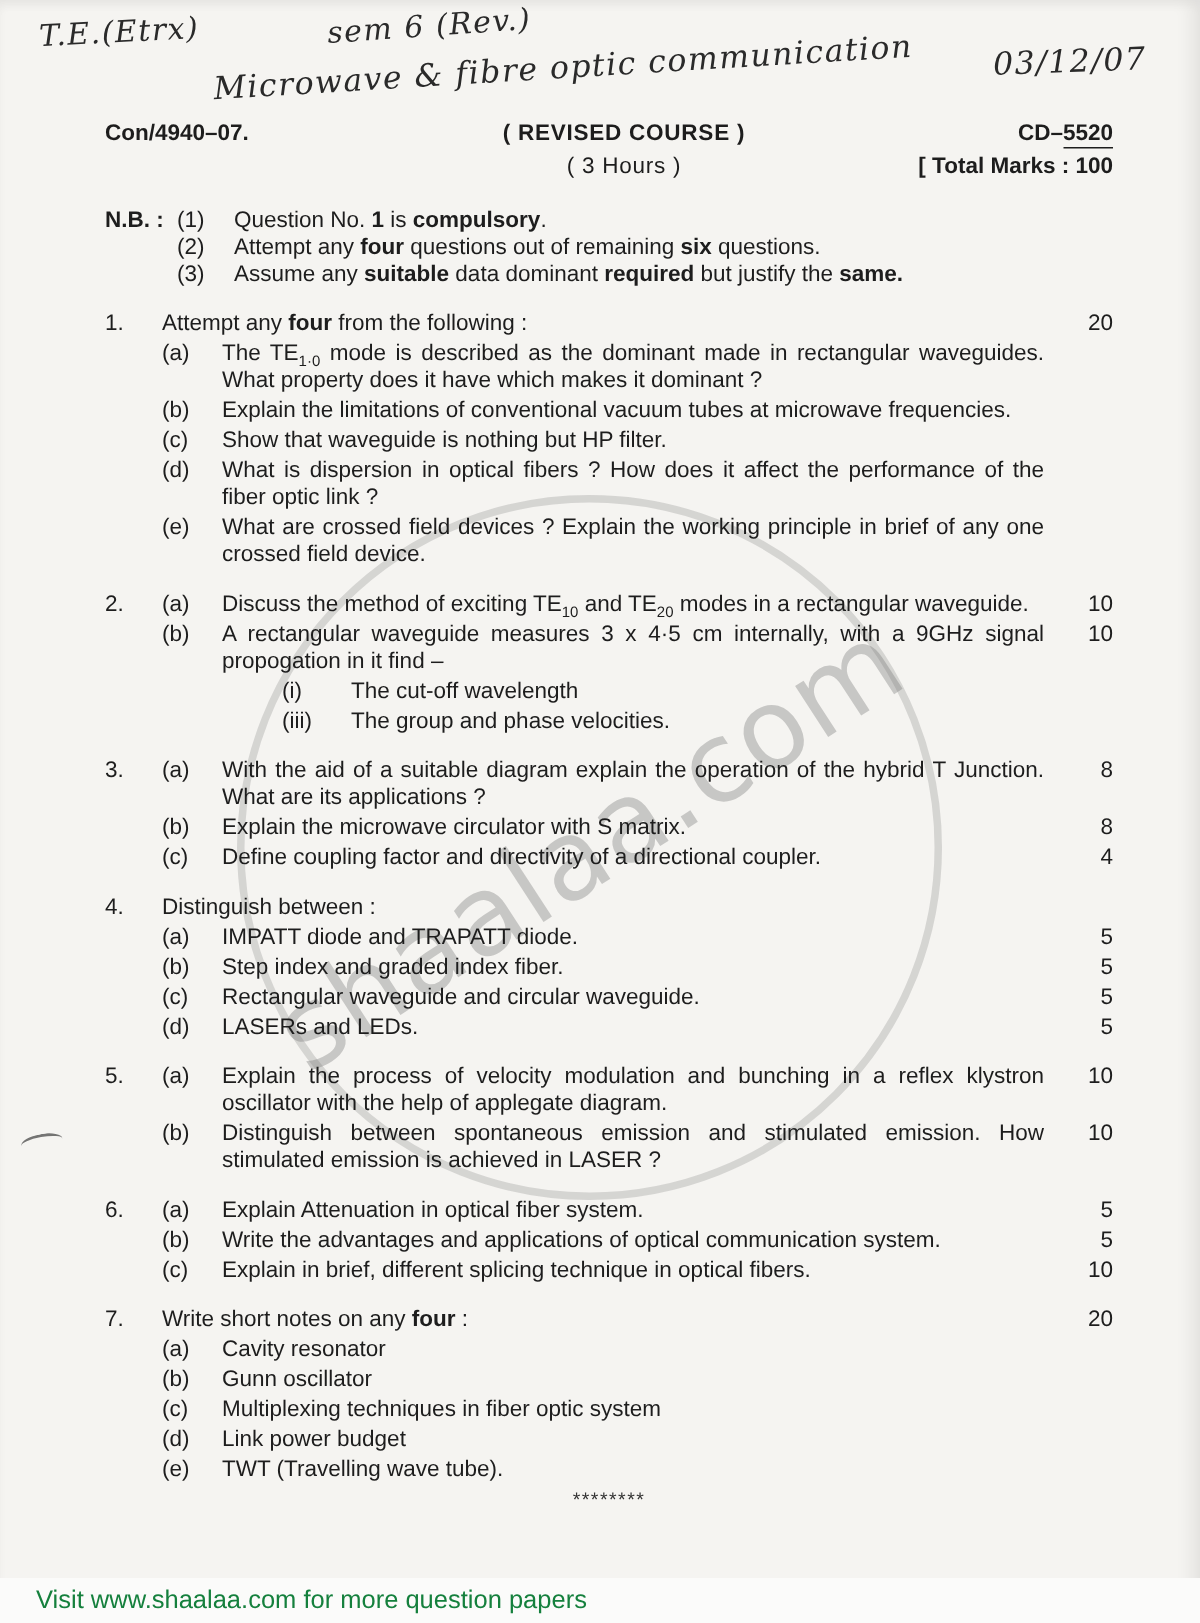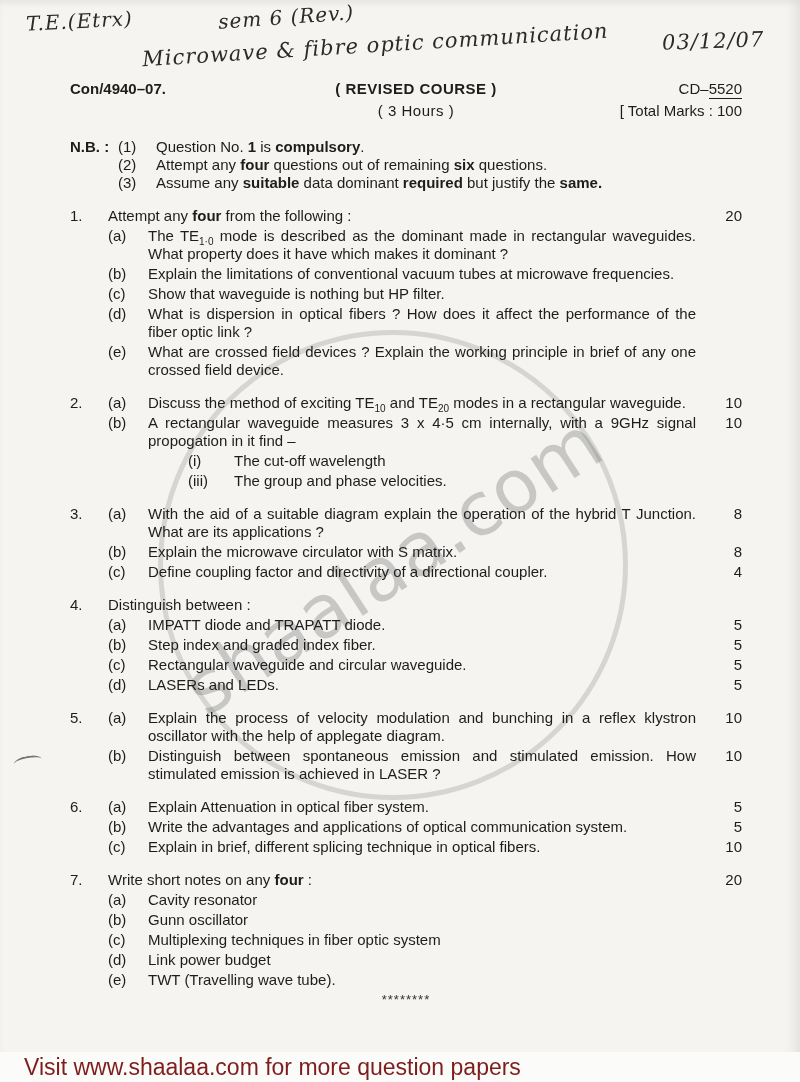--- a/index.html
+++ b/index.html
@@ -26,21 +26,21 @@
   }
   .hw1a{left:26px;top:12px;font-size:20px;transform:rotate(-3deg);}
   .hw1b{left:218px;top:8px;font-size:20px;transform:rotate(-4deg);}
   .hw2{left:142px;top:36px;font-size:21px;transform:rotate(-3.5deg);}
   .hwdate{left:662px;top:32px;font-size:21px;transform:rotate(-2deg);}
   
   .content{position:relative;z-index:2;padding:80px 58px 0 70px;}
   .hrow{display:flex;align-items:flex-end;}
   .hrow .hl{width:190px;font-weight:bold;}
   .hrow .hc{flex:1;text-align:center;font-weight:bold;letter-spacing:0.5px;}
-  .hrow .hr{width:170px;text-align:right;font-weight:normal;}
+  .hrow .hr{width:170px;text-align:right;font-weight:bold;}
   .hrow2{margin-top:4px;}
   .hrow2 .hc{font-weight:normal;}
   .u{border-bottom:1.6px solid #1d1d1d;padding-bottom:1px;}
   
   .nb{display:flex;margin-top:18px;}
   .nb-label{width:48px;font-weight:bold;flex:none;}
   .nb-items{flex:1;}
   .nb-row{display:flex;}
   .nb-num{width:38px;flex:none;}
   .nb-text{flex:1;}
@@ -55,21 +55,21 @@
   .sub{display:flex;padding-left:40px;margin-top:2px;}
   .rnum{width:46px;flex:none;}
   .rtxt{flex:1;}
   sub{font-size:10px;line-height:0;}
   
   .stars{text-align:center;margin-top:2px;letter-spacing:1px;font-size:13px;color:#333;}
   
   .footer{
     position:absolute;left:0;right:0;bottom:0;height:30px;background:#fbfbfa;z-index:4;
     display:flex;align-items:center;padding-left:24px;
-    font-size:23px;color:#7f1d1d;font-family:"Liberation Sans",sans-serif;
+    font-size:17px;color:#15803d;font-family:"Liberation Sans",sans-serif;
   }
   
   .pen-mark{
     position:absolute;left:14px;top:756px;width:28px;height:9px;
     border-top:2.5px solid #4a4a4a;border-radius:50%;transform:rotate(-10deg);
     opacity:0.75;z-index:3;
   }
 </style>
 </head>
 <body>

